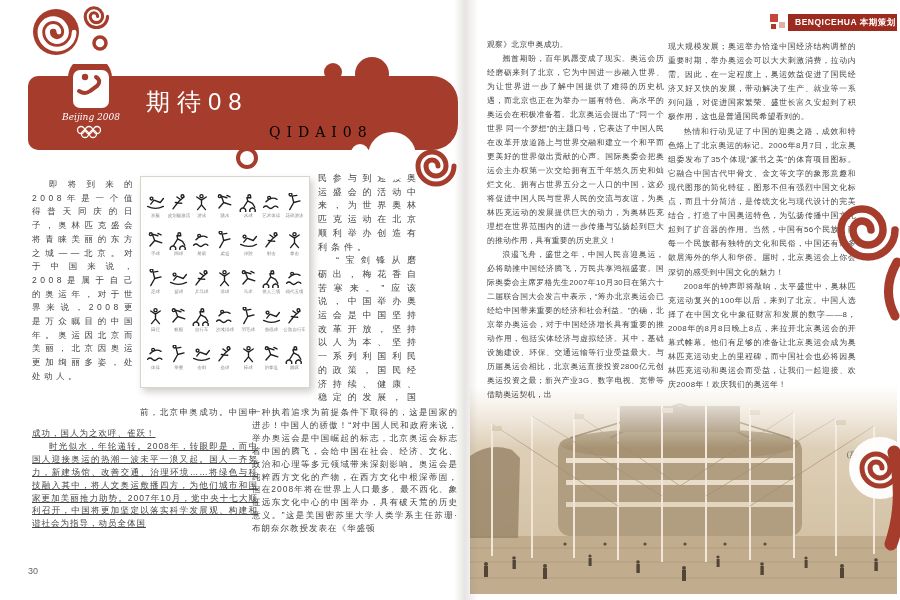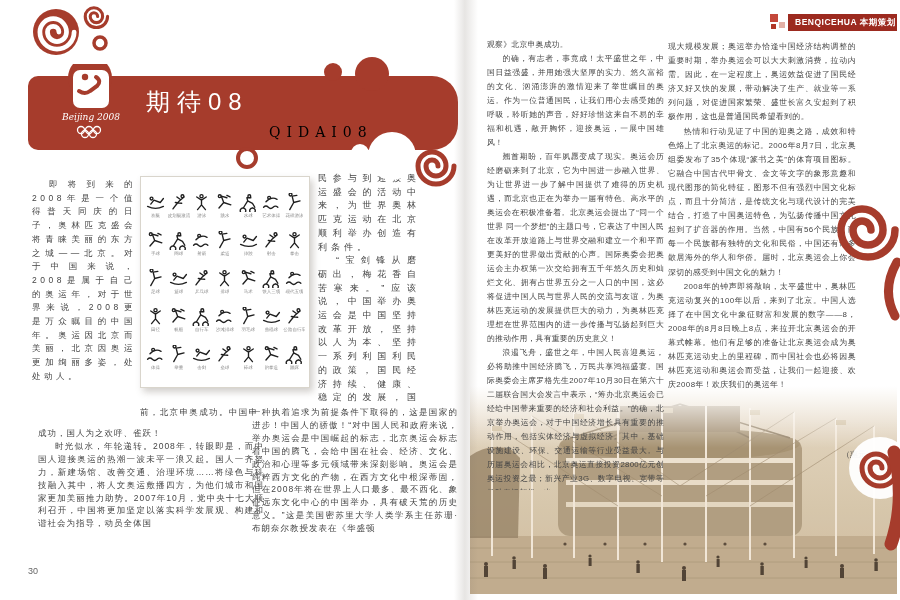--- a/index.html
+++ b/index.html
@@ -13,21 +13,21 @@
          letter-spacing:7px;font-family:"Liberation Sans",sans-serif;z-index:4;}
   #subtitle{left:256px;top:124px;width:160px;font-size:14px;color:#000000;
             letter-spacing:6px;font-family:"DejaVu Serif",serif;z-index:4;margin-left:13px;}
   
   .col{position:absolute;overflow:hidden;text-align:justify;}
   .para{margin:0;text-align:justify;}
   .ind{text-indent:2em;}
   #intro-col{left:32px;top:172px;width:104px;height:252px;font-size:8.5px;letter-spacing:3.5px;line-height:13.7px;margin-top:6px;}
   #middle-col{left:318px;top:172px;width:102px;height:234px;font-size:9px;letter-spacing:4px;line-height:13.7px;}
   #underbox-line{left:140px;top:406px;width:118px;height:14px;font-size:8.5px;letter-spacing:1px;line-height:13px;}
-  #bottomleft-col{left:38px;top:427px;width:226px;height:120px;font-size:8.5px;letter-spacing:1px;line-height:12.9px;}
+  #bottomleft-col{left:32px;top:427px;width:226px;height:120px;font-size:8.5px;letter-spacing:1px;line-height:12.9px;text-decoration:underline;}
   #bottommid-col{left:252px;top:406px;width:206px;height:141px;font-size:8.5px;letter-spacing:1px;line-height:12.9px;}
   #page-num{left:28px;top:566px;font-size:9px;color:#666;}
   
   #picto-box{left:140px;top:176px;width:170px;height:212px;background:#fff;
              border:1px solid #d9d5cc;box-shadow:3px 4px 7px rgba(90,80,70,.28);
              display:grid;grid-template-columns:repeat(7,1fr);align-content:space-evenly;
              padding:4px 3px;box-sizing:border-box;z-index:2;}
   .pcell{display:flex;flex-direction:column;align-items:center;overflow:hidden;}
   .pg{width:19px;height:19px;stroke:#1f1f1f;stroke-width:1.7;fill:none;stroke-linecap:round;stroke-linejoin:round;}
   .pl{font-size:4.5px;color:#8a8a8a;white-space:nowrap;max-width:22px;overflow:hidden;line-height:7px;}
@@ -339,21 +339,20 @@
 
   <div id="page-num" class="abs">30</div>
 
   <div class="sq" style="left:770px;top:14px;width:8px;height:8px;background:#c4473a"></div>
   <div class="sq" style="left:779px;top:22px;width:6px;height:6px;background:#e2b0a6"></div>
   <div class="sq" style="left:771px;top:24px;width:5px;height:5px;background:#b03626"></div>
   <div id="tab-bar" class="abs">BENQICEHUA 本期策划</div>
 
   <div id="col-a" class="col">
     <p class="para">观察》北京申奥成功。</p>
-    <p class="para ind">的确，有志者，事竟成！太平盛世之年，中国日益强盛，并用她强大坚厚的实力、悠久富裕的文化、汹涌澎湃的激情迎来了举世瞩目的奥运。作为一位普通国民，让我们用心去感受她的呼吸，聆听她的声音，好好珍惜这来自不易的幸福和机遇，敞开胸怀，迎接奥运，一展中国雄风！</p>
     <p class="para ind">翘首期盼，百年夙愿变成了现实。奥运会历经磨砺来到了北京，它为中国进一步融入世界、为让世界进一步了解中国提供了难得的历史机遇，而北京也正在为举办一届有特色、高水平的奥运会在积极准备着。北京奥运会提出了“同一个世界 同一个梦想”的主题口号，它表达了中国人民在改革开放道路上与世界交融和建立一个和平而更美好的世界做出贡献的心声。国际奥委会把奥运会主办权第一次交给拥有五千年悠久历史和灿烂文化、拥有占世界五分之一人口的中国，这必将促进中国人民与世界人民的交流与友谊，为奥林匹克运动的发展提供巨大的动力，为奥林匹克理想在世界范围内的进一步传播与弘扬起到巨大的推动作用，具有重要的历史意义！</p>
     <p class="para ind">浪遏飞舟，盛世之年，中国人民喜迎奥运，必将助推中国经济腾飞，万民共享鸿福盛宴。国际奥委会主席罗格先生2007年10月30日在第六十二届联合国大会发言中表示，“筹办北京奥运会已经给中国带来重要的经济和社会利益。”的确，北京举办奥运会，对于中国经济增长具有重要的推动作用，包括实体经济与虚拟经济。其中，基础设施建设、环保、交通运输等行业受益最大。与历届奥运会相比，北京奥运直接投资2800亿元创奥运投资之最；新兴产业3G、数字电视、宽带等借助奥运契机，出</p>
   </div>
 
   <div id="col-b" class="col">
     <p class="para">现大规模发展；奥运举办恰逢中国经济结构调整的重要时期，举办奥运会可以大大刺激消费，拉动内需。因此，在一定程度上，奥运效益促进了国民经济又好又快的发展，带动解决了生产、就业等一系列问题，对促进国家繁荣、盛世长富久安起到了积极作用，这也是普通国民希望看到的。</p>
     <p class="para ind">热情和行动见证了中国的迎奥之路，成效和特色烙上了北京奥运的标记。2006年8月7日，北京奥组委发布了35个体现“篆书之美”的体育项目图标。它融合中国古代甲骨文、金文等文字的象形意趣和现代图形的简化特征，图形不但有强烈中国文化标点，而且十分简洁，是传统文化与现代设计的完美结合，打造了中国奥运特色，为弘扬传播中国文化起到了扩音器的作用。当然，中国有56个民族，而每一个民族都有独特的文化和民俗，中国还有许多散居海外的华人和华侨。届时，北京奥运会上你会深切的感受到中国文化的魅力！</p>
     <p class="para ind">2008年的钟声即将敲响，太平盛世中，奥林匹克运动复兴的100年以后，来到了北京。中国人选择了在中国文化中象征财富和发展的数字——8，2008年的8月8日晚上8点，来拉开北京奥运会的开幕式帷幕。他们有足够的准备让北京奥运会成为奥林匹克运动史上的里程碑，而中国社会也必将因奥林匹克运动和奥运会而受益，让我们一起迎接、欢庆2008年！欢庆我们的奥运年！</p>
   </div>
   <div id="author" class="abs">（惠元）</div>

